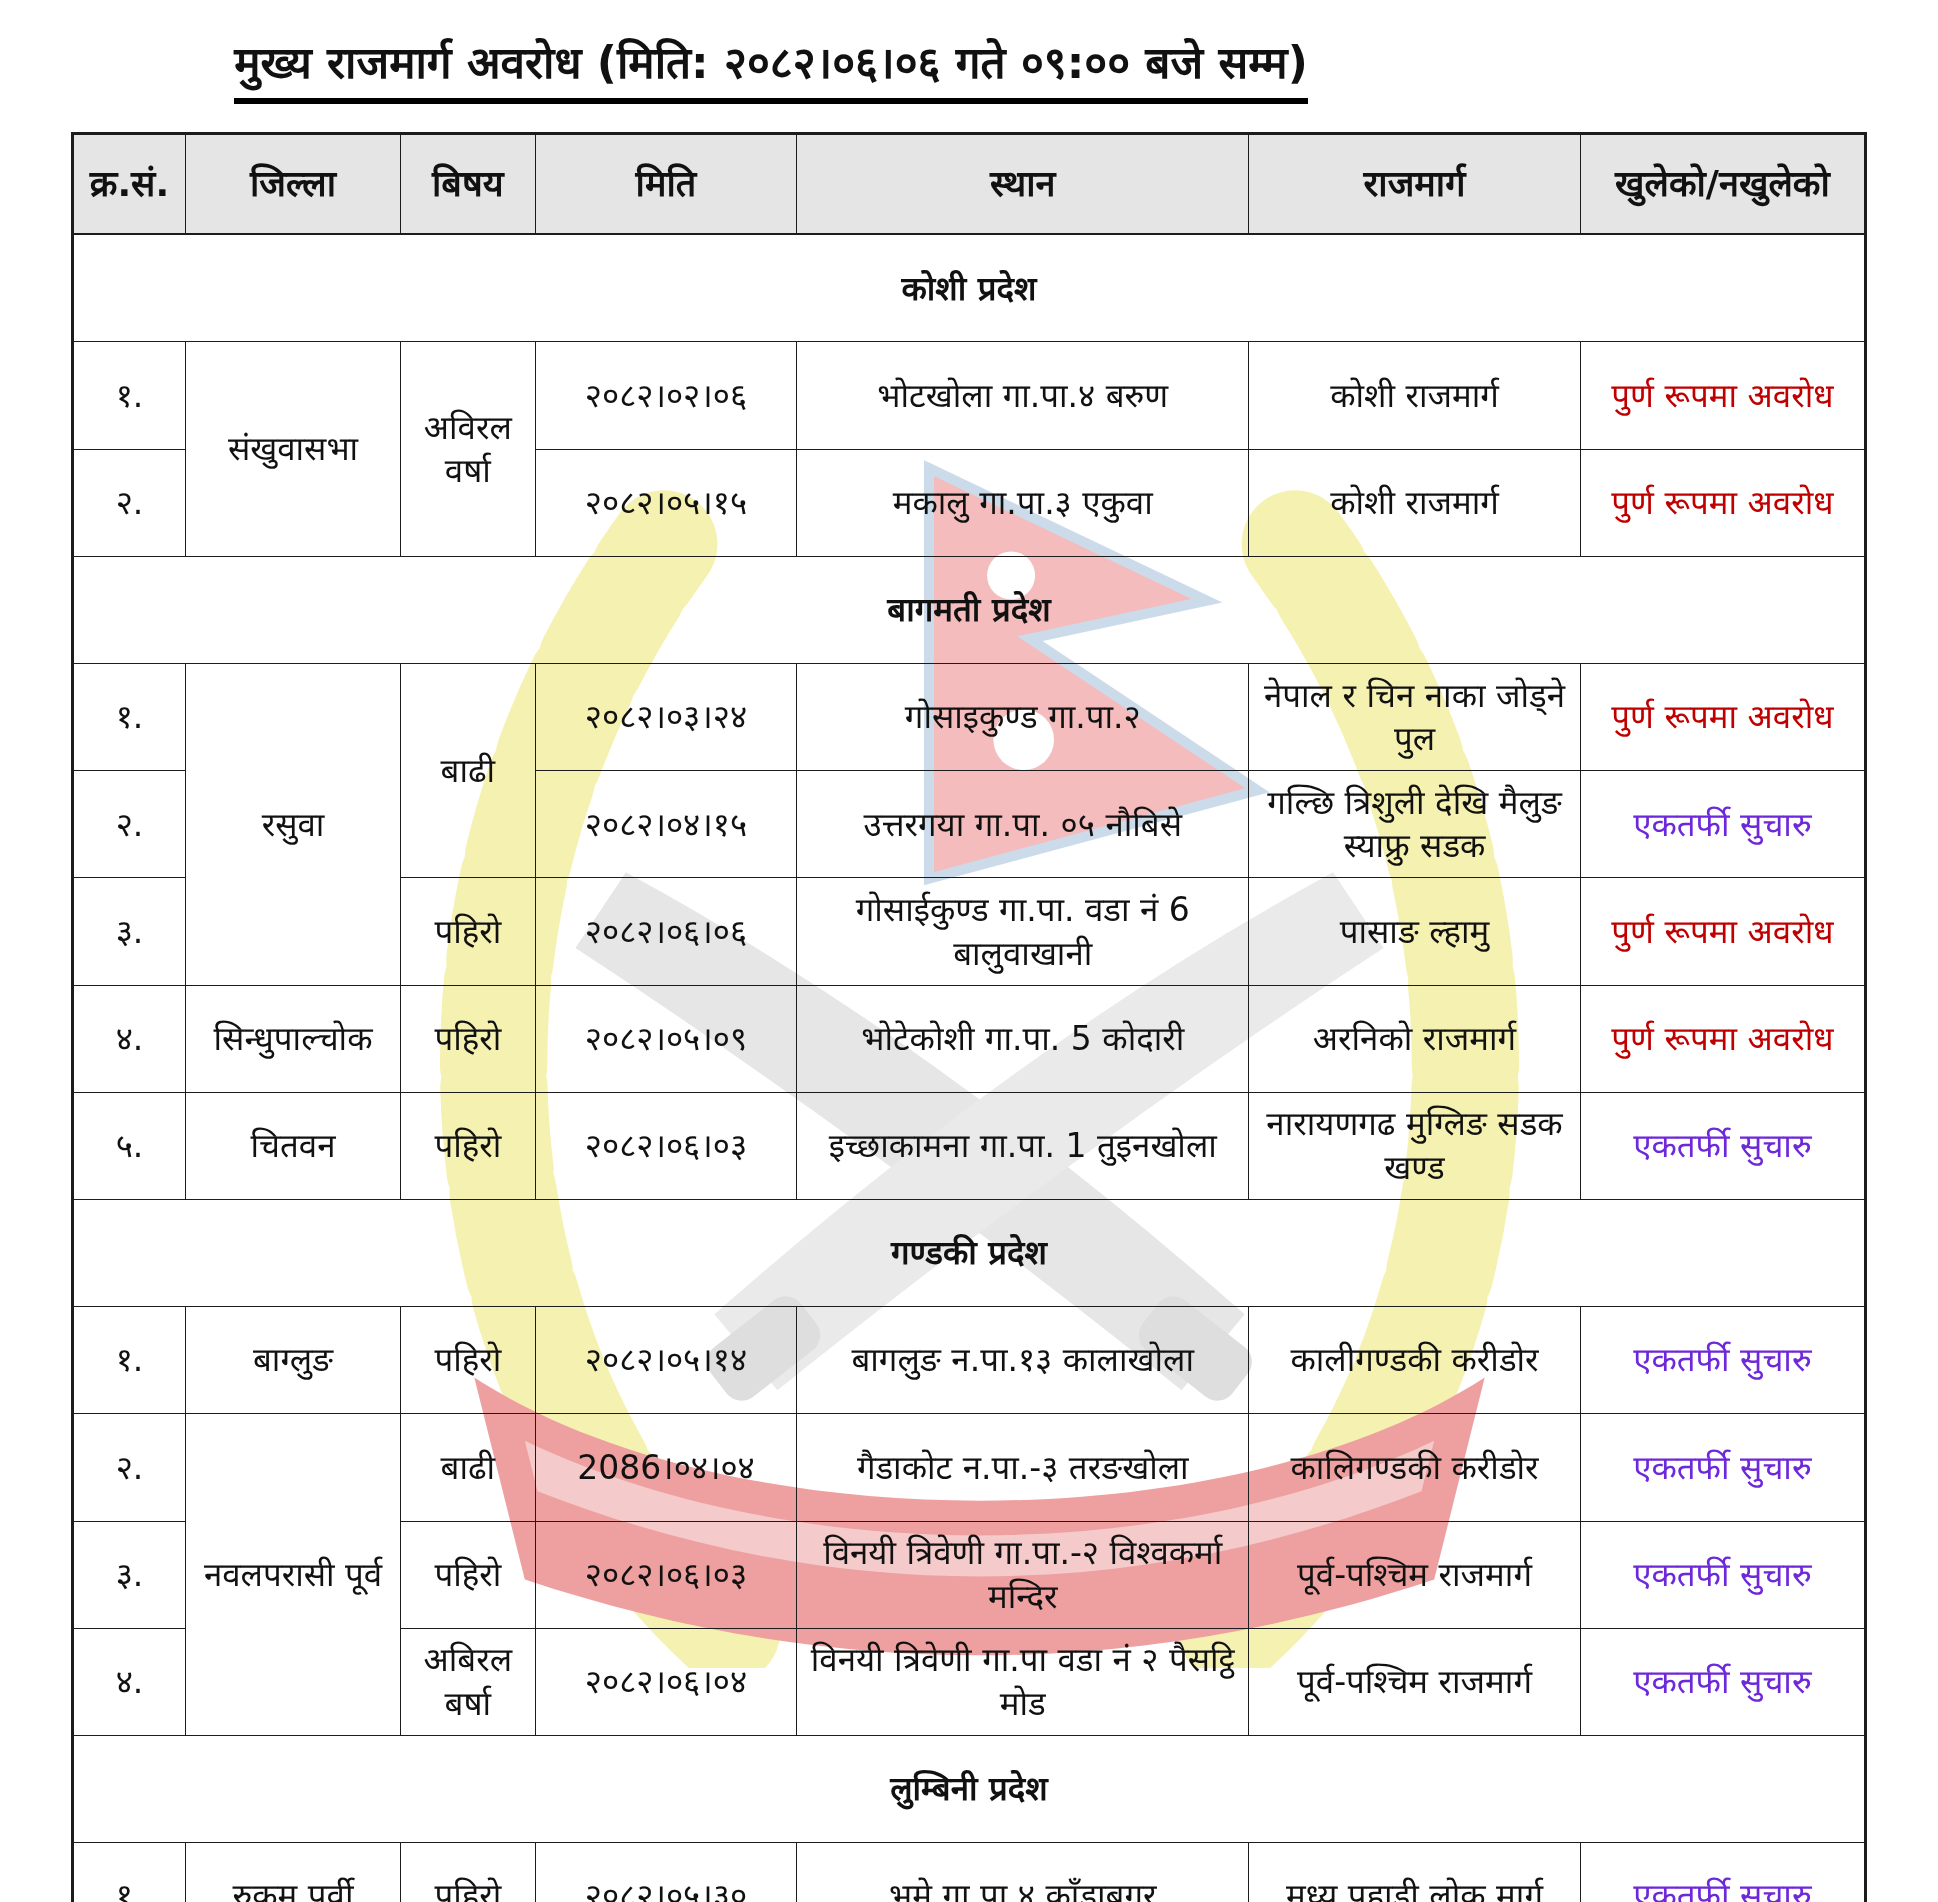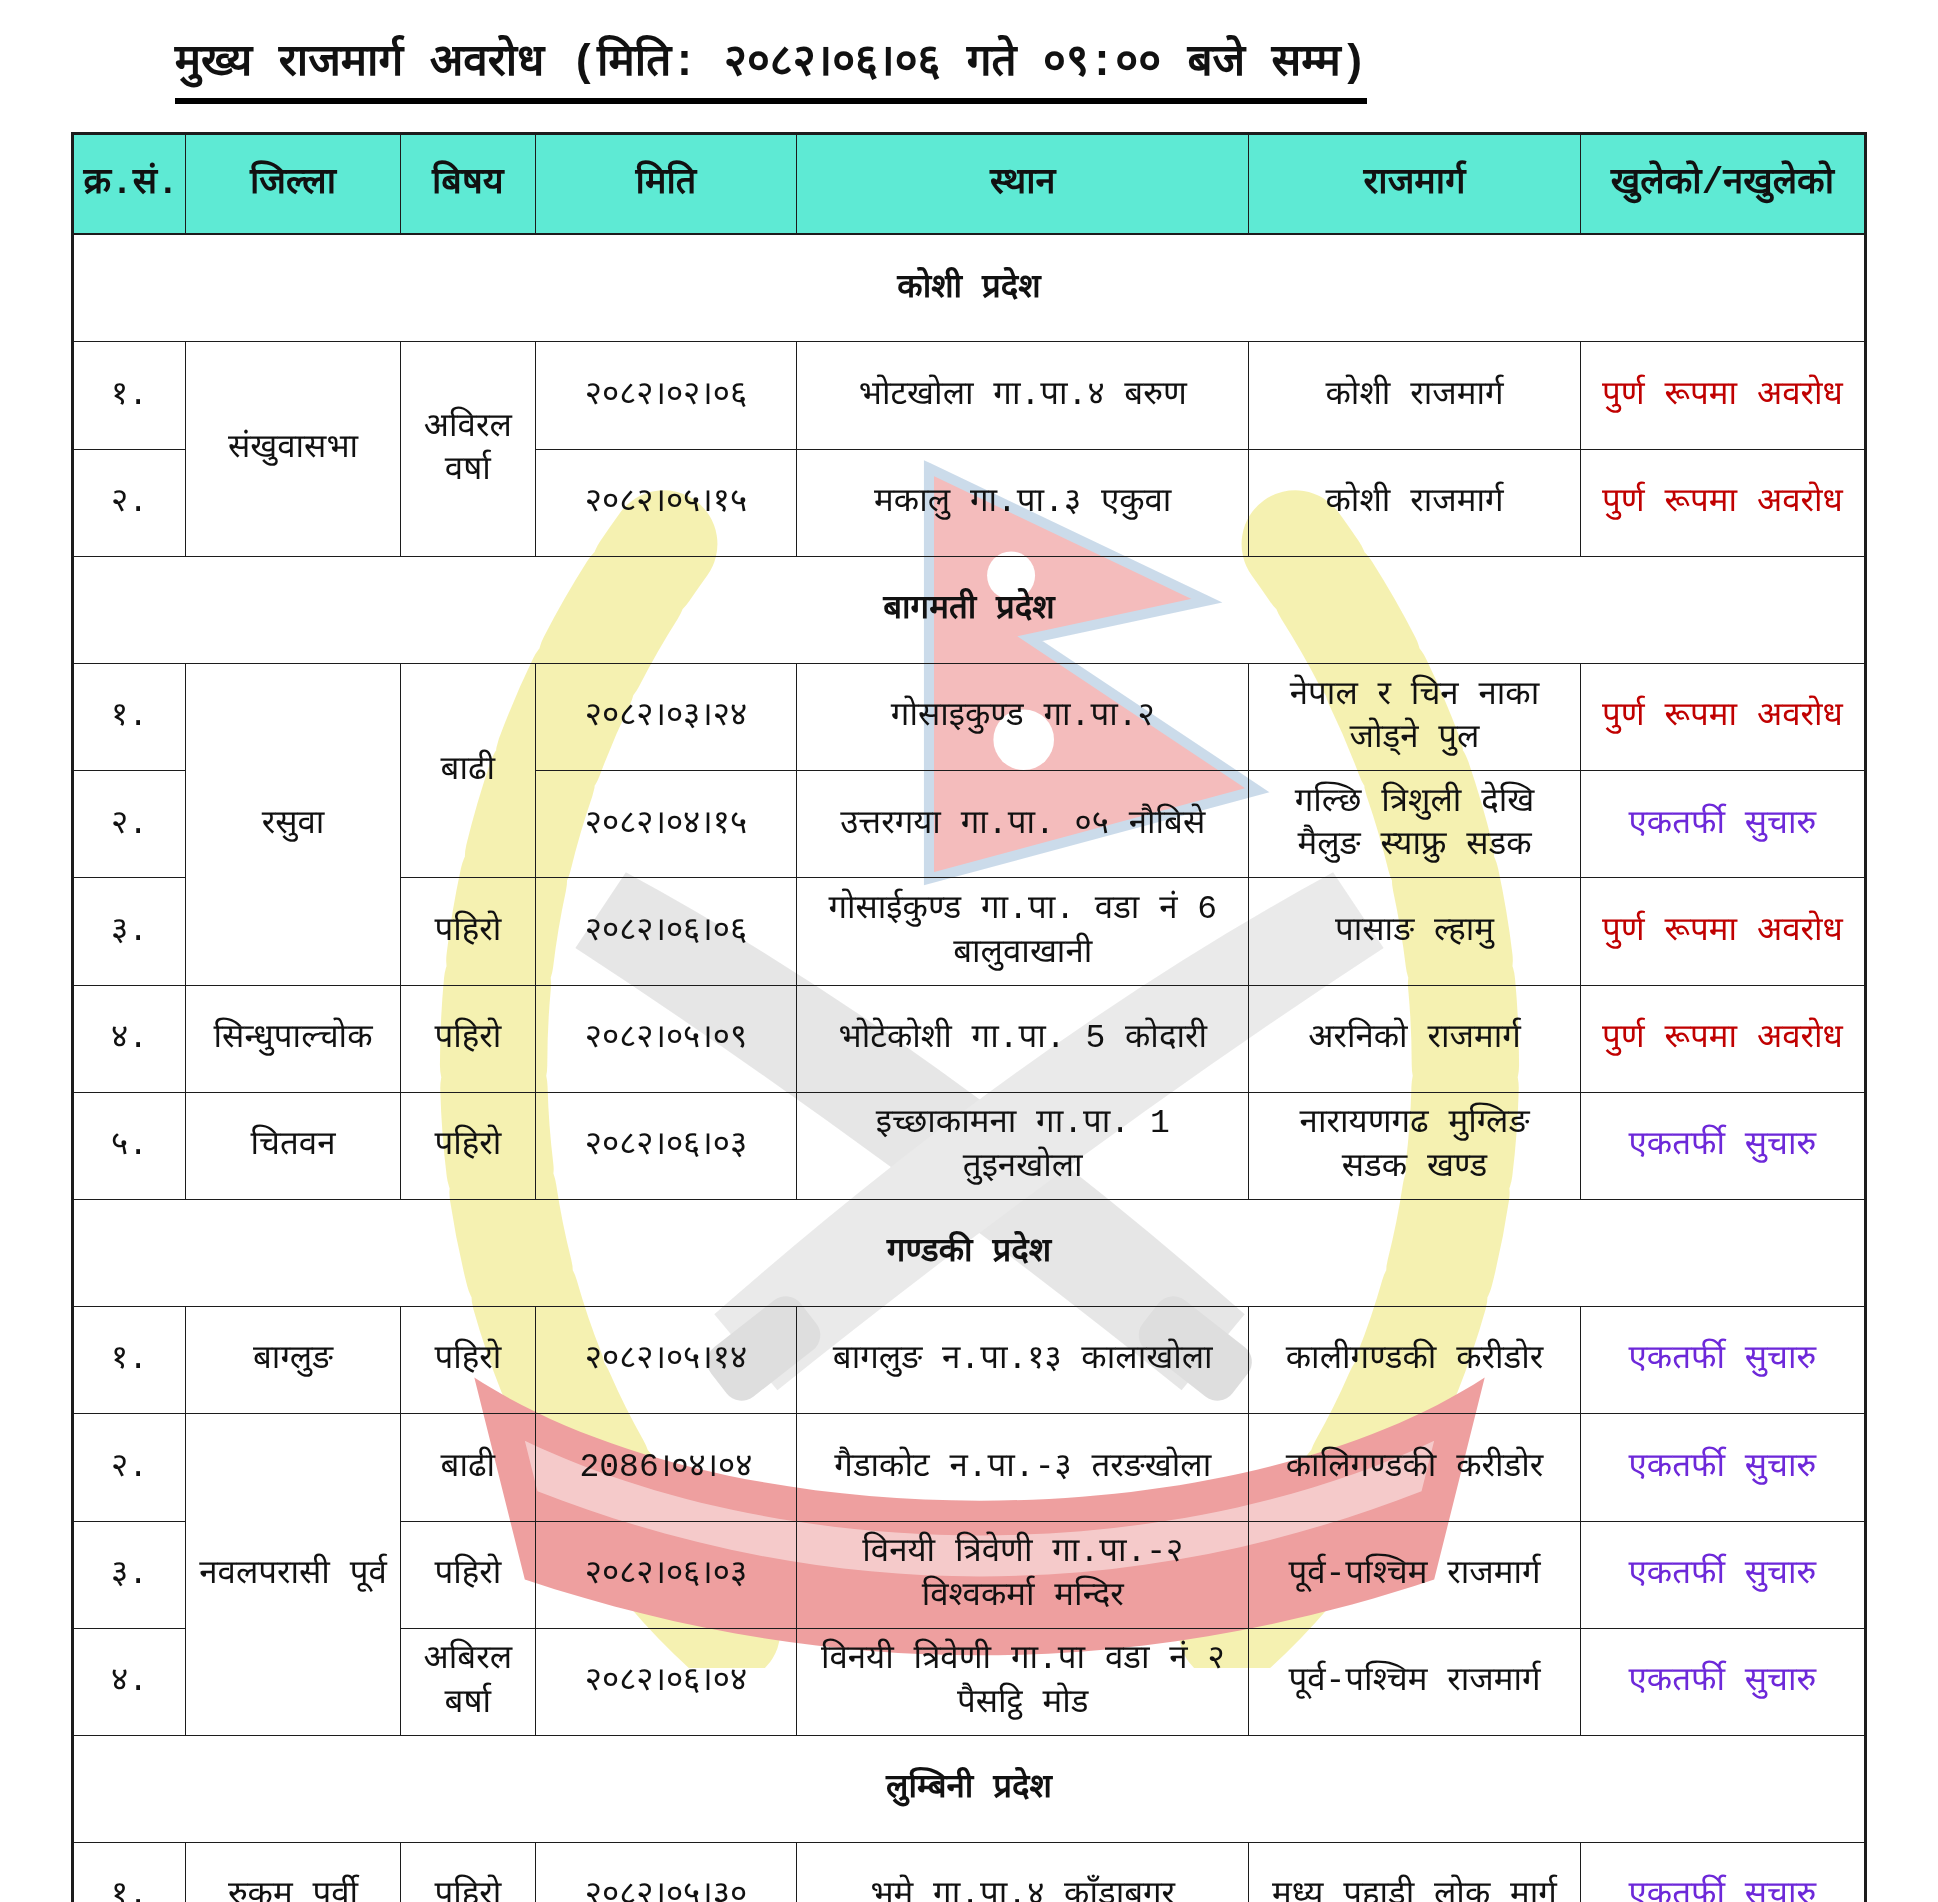--- a/index.html
+++ b/index.html
@@ -1,36 +1,36 @@
 <!DOCTYPE html>
 <html style="--c-blocked: #C00000; --c-link: #1F6FB5;font-size:15px"><head>
 <meta charset="utf-8">
 <style>
   html,body{margin:0;padding:0;}
   body{
     width:1938px;height:1902px;background:#ffffff;position:relative;overflow:hidden;
     font-family:"DejaVu Sans","Liberation Sans",sans-serif;color:#111;
   }
-  .page{position:relative;width:1542px;height:1902px;font-family:Liberation Mono, monospace;}
+  .page{position:relative;width:1542px;height:1902px;}
   .title-wrap{text-align:center;padding-top:38px;position:relative;z-index:2;}
   .title{
     display:inline-block;font-size:44px;font-weight:700;letter-spacing:0px;
     border-bottom:6.6px solid #000;padding-bottom:9.5px;line-height:1.15;
   }
   table.main{
     table-layout:fixed;border-collapse:collapse;width:1796px;margin:28px 0 0 71px;
     position:relative;z-index:1;background:transparent;
   }
   table.main{border:3.8px solid #1c1c1c;}
   table.main th, table.main td{
     border:1.9px solid #1c1c1c;text-align:center;vertical-align:middle;
     padding:7.6px 9.5px;font-size:33px;line-height:1.32;background:transparent;
   }
   table.main thead th{
-    background:#5eead4;font-weight:700;font-size:36px;height:83px;
+    background:#e5e5e5;font-weight:700;font-size:36px;height:83px;
     border-bottom:2.8px solid #1c1c1c;
   }
   td.section{
     background:#bfbfbf;font-weight:700;font-size:38px;height:55px;
     border-top:3.8px solid #151515;border-bottom:3.8px solid #151515;
   }
   table.main tbody td{height:91px;}
   td.sn{font-size:32px;}
   td.district{padding-left:3.8px;padding-right:3.8px;}
   td.status{color:#6d28d9;}

